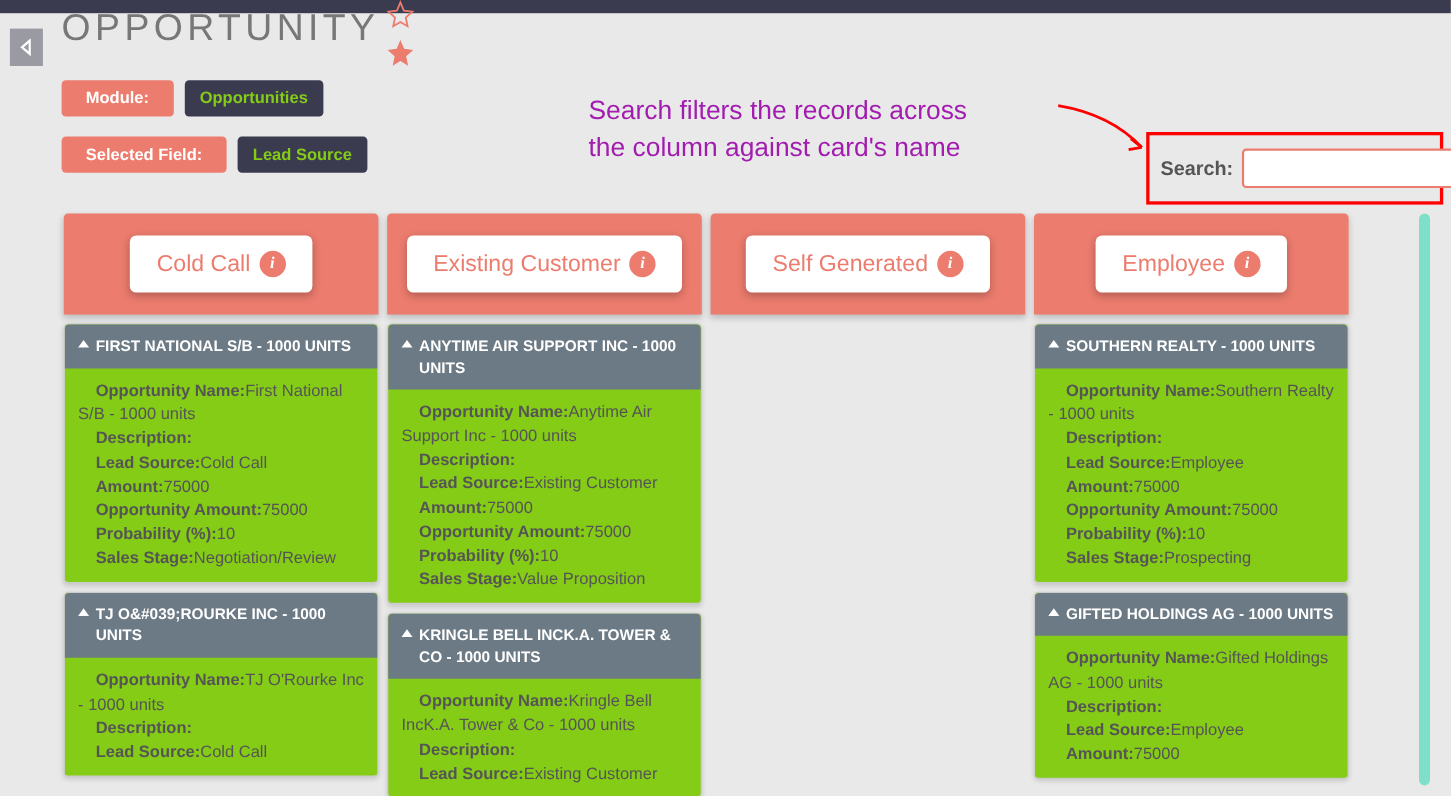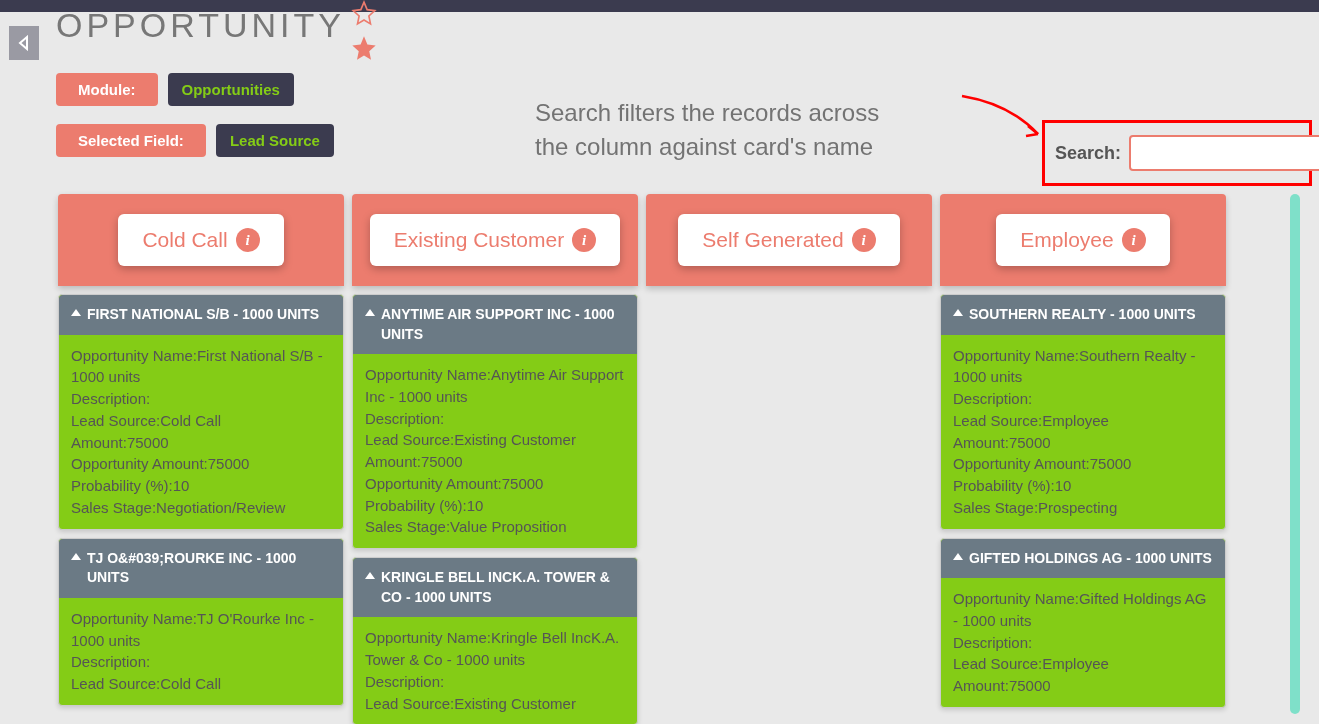--- a/index.html
+++ b/index.html
@@ -79,22 +79,22 @@
     color: #84cc16;
     font-weight: bold;
     font-size: 15px;
     padding: 8px 14px;
     border-radius: 4px;
     border: none;
   }
   .annotation-text {
     position: absolute;
     left: 535px;
-    top: 96px;
-    color: #737373;
+    top: 84px;
+    color: #a21caf;
     font-size: 24px;
     line-height: 1.4;
   }
   .annotation-arrow {
     position: absolute;
     left: 960px;
     top: 94px;
   }
   .search-box {
     position: absolute;
@@ -196,21 +196,21 @@
     border-left: 5px solid transparent;
     border-right: 5px solid transparent;
     border-bottom: 7px solid #fff;
   }
   .card-body {
     padding: 10px 12px;
     font-size: 15px;
     color: #555;
     line-height: 1.45;
   }
-  .field-label { font-weight: normal; }
+  .field-label { font-weight: bold; margin-left: 16px; }
   .scroll-track {
     position: absolute;
     right: 19px;
     top: 194px;
     width: 10px;
     height: 520px;
     background: #7fe0c9;
     border-radius: 5px;
   }
 </style>

